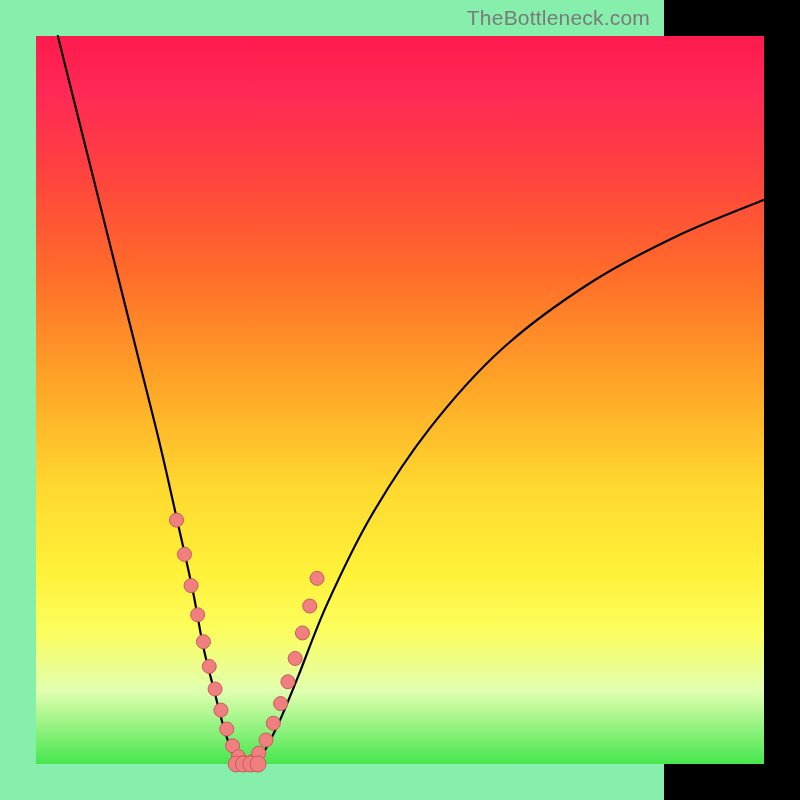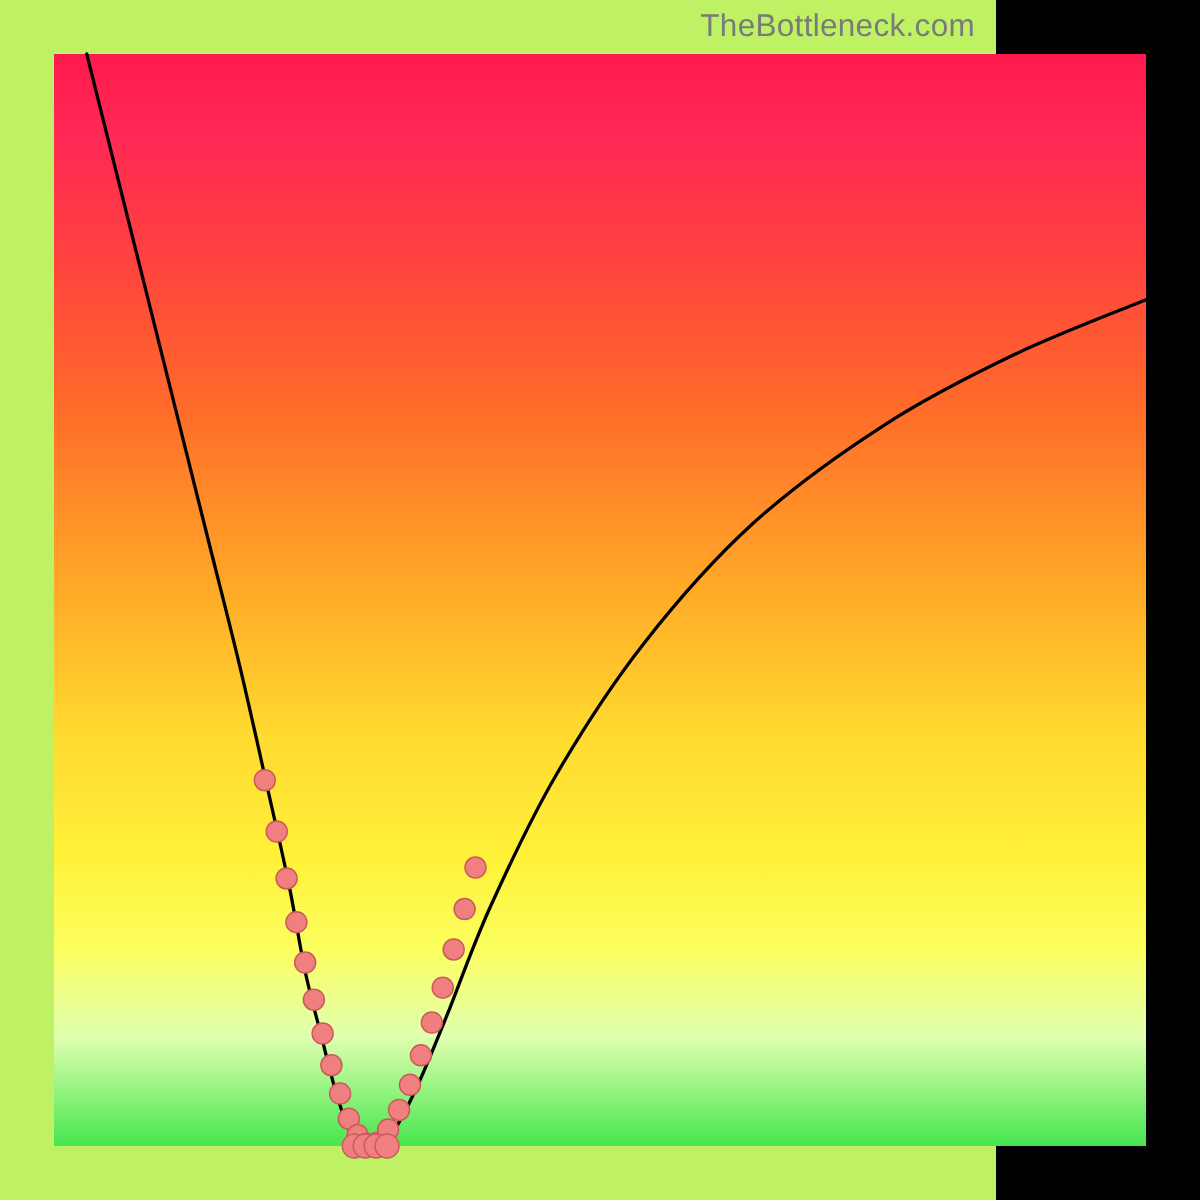--- a/index.html
+++ b/index.html
@@ -10,21 +10,21 @@
     overflow: hidden;
     background: #000;
     font-family: Arial, Helvetica, sans-serif;
   }
   .frame {
     position: absolute;
     left: 0;
     top: 0;
     width: 664px;
     height: 800px;
-    background: #bef264;
+    background: #86efac;
   }
   .plot {
     position: absolute;
     left: 36px;
     top: 36px;
     width: 728px;
     height: 728px;
     
     background: linear-gradient(
       to bottom,

